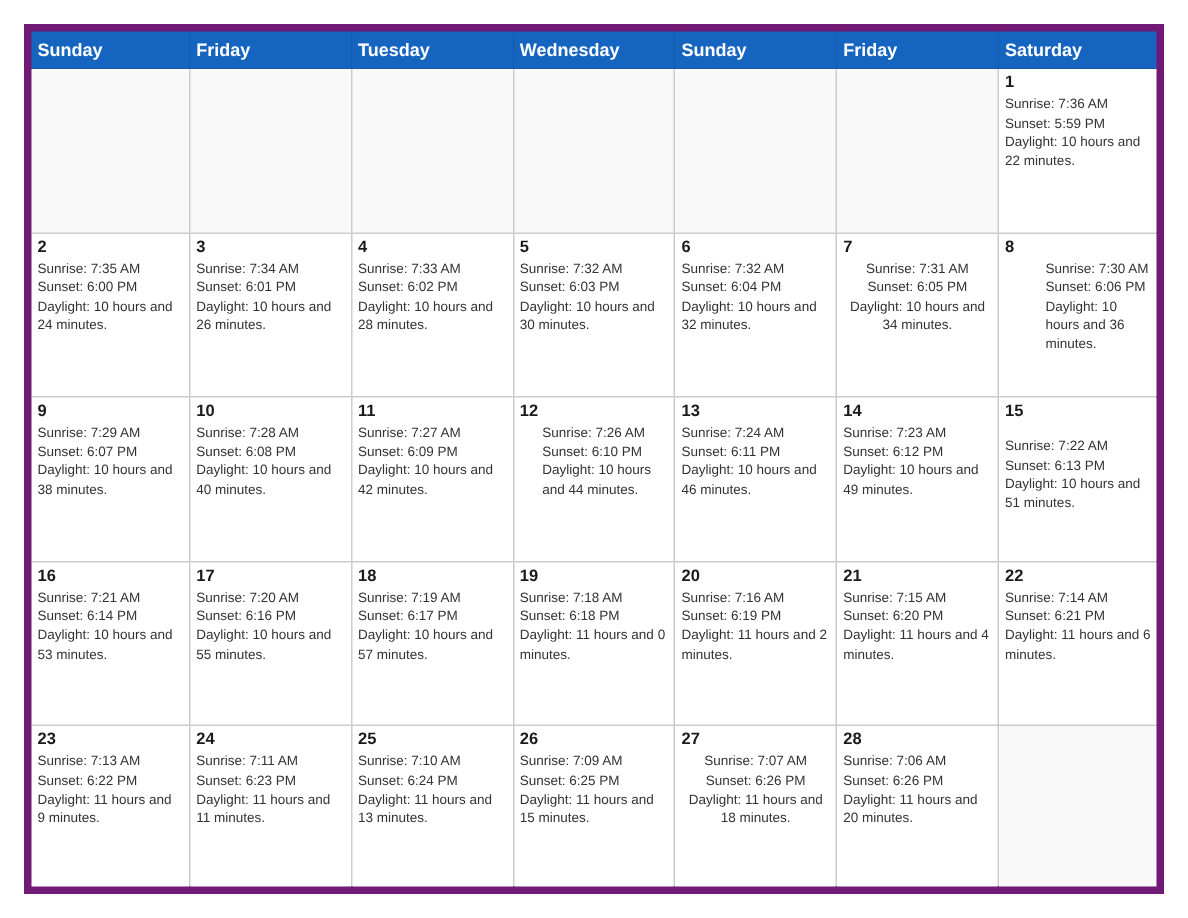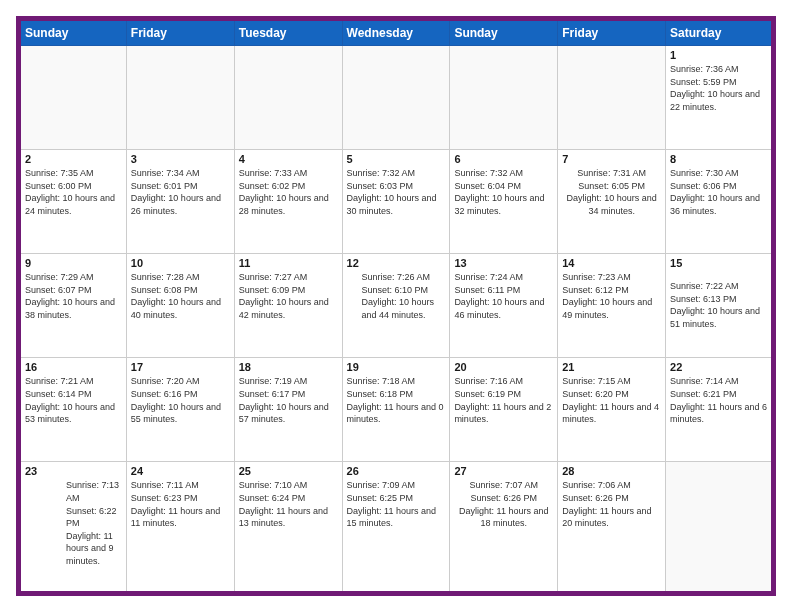--- a/index.html
+++ b/index.html
@@ -145,21 +145,21 @@
 Daylight: 10 hours and 32 minutes.</div>
           </td>
           <td>
             <span class="day-num">7</span>
             <div class="day-info" style="white-space: pre-line; text-align: center;">Sunrise: 7:31 AM
 Sunset: 6:05 PM
 Daylight: 10 hours and 34 minutes.</div>
           </td>
           <td>
             <span class="day-num">8</span>
-            <div class="day-info" style="white-space: pre-line;">Sunrise: 7:30 AM
+            <div class="day-info" style="white-space: pre-line; margin-left: 27px;">Sunrise: 7:30 AM
 Sunset: 6:06 PM
 Daylight: 10 hours and 36 minutes.</div>
           </td>
         </tr>
         <tr>
           <td>
             <span class="day-num">9</span>
             <div class="day-info" style="white-space: pre-line;">Sunrise: 7:29 AM
 Sunset: 6:07 PM
 Daylight: 10 hours and 38 minutes.</div>
@@ -241,21 +241,21 @@
           <td>
             <span class="day-num">22</span>
             <div class="day-info" style="white-space: pre-line;">Sunrise: 7:14 AM
 Sunset: 6:21 PM
 Daylight: 11 hours and 6 minutes.</div>
           </td>
         </tr>
         <tr>
           <td>
             <span class="day-num">23</span>
-            <div class="day-info" style="white-space: pre-line; margin-left: 41px;">Sunrise: 7:13 AM
+            <div class="day-info" style="white-space: pre-line;">Sunrise: 7:13 AM
 Sunset: 6:22 PM
 Daylight: 11 hours and 9 minutes.</div>
           </td>
           <td>
             <span class="day-num">24</span>
             <div class="day-info" style="white-space: pre-line;">Sunrise: 7:11 AM
 Sunset: 6:23 PM
 Daylight: 11 hours and 11 minutes.</div>
           </td>
           <td>

